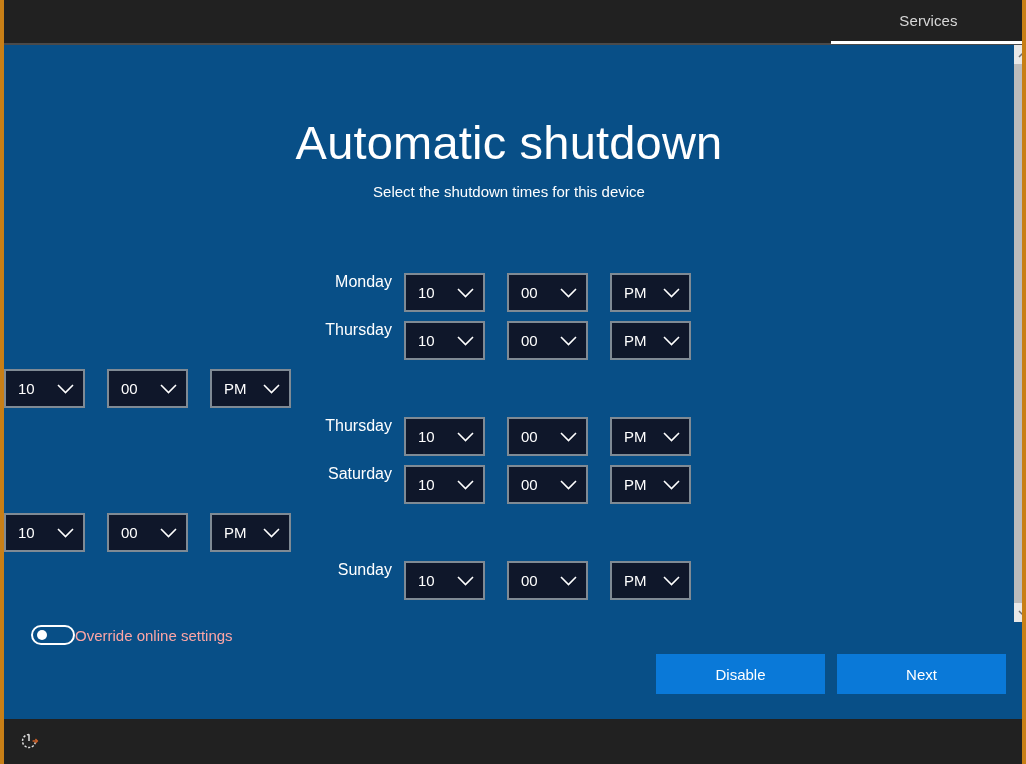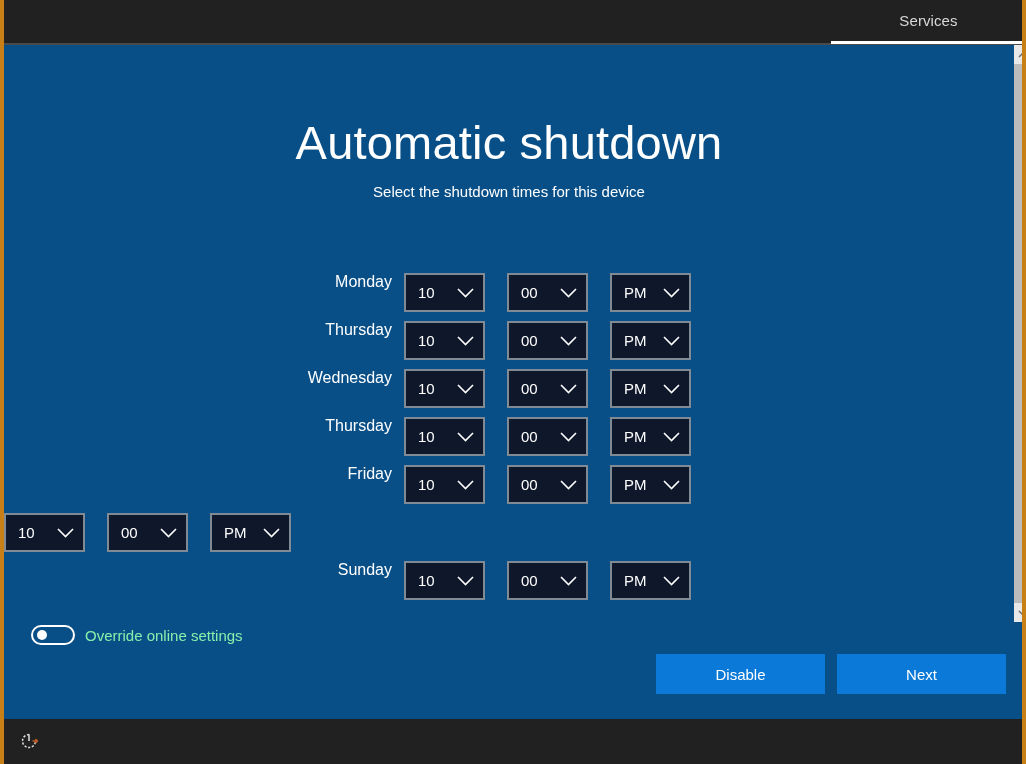--- a/index.html
+++ b/index.html
@@ -183,22 +183,22 @@
     position: absolute;
     left: 4px;
     top: 50%;
     transform: translateY(-50%);
     width: 10px;
     height: 10px;
     border-radius: 50%;
     background: #ffffff;
   }
   #override-toggle-label {
-    margin-left: 10px;
-    color: #86efac;
+    margin-left: 0;
+    color: #fca5a5;
     font-size: 15px;
     white-space: nowrap;
   }
 
   .action-button {
     position: absolute;
     height: 40px;
     background: #0a79d8;
     color: #ffffff;
     font-size: 15px;
@@ -342,21 +342,20 @@
           <span class="combo-value">PM</span>
           <span class="chev">
             <svg width="17" height="11" viewBox="0 0 17 11">
                 <polyline points="1,1.5 8.5,9 16,1.5" fill="none" stroke="#ffffff" stroke-width="1.6"></polyline>
               </svg>
           </span>
         </div>
       </div>
 
       <div class="schedule-row">
-        <div class="day-label">Wednesday</div>
         <div class="combo">
           <span class="combo-value">10</span>
           <span class="chev">
             <svg width="17" height="11" viewBox="0 0 17 11">
                 <polyline points="1,1.5 8.5,9 16,1.5" fill="none" stroke="#ffffff" stroke-width="1.6"></polyline>
               </svg>
           </span>
         </div>
         <div class="combo">
           <span class="combo-value">00</span>
@@ -398,21 +397,21 @@
           <span class="combo-value">PM</span>
           <span class="chev">
             <svg width="17" height="11" viewBox="0 0 17 11">
                 <polyline points="1,1.5 8.5,9 16,1.5" fill="none" stroke="#ffffff" stroke-width="1.6"></polyline>
               </svg>
           </span>
         </div>
       </div>
 
       <div class="schedule-row">
-        <div class="day-label">Friday</div>
+        <div class="day-label">Saturday</div>
         <div class="combo">
           <span class="combo-value">10</span>
           <span class="chev">
             <svg width="17" height="11" viewBox="0 0 17 11">
                 <polyline points="1,1.5 8.5,9 16,1.5" fill="none" stroke="#ffffff" stroke-width="1.6"></polyline>
               </svg>
           </span>
         </div>
         <div class="combo">
           <span class="combo-value">00</span>

